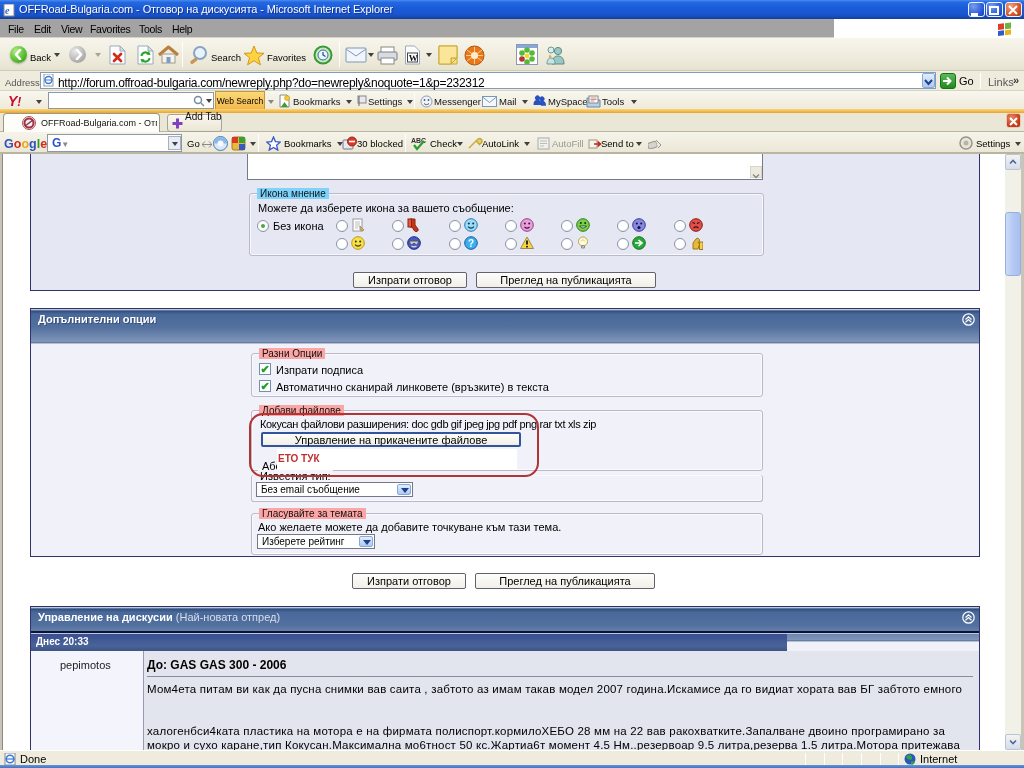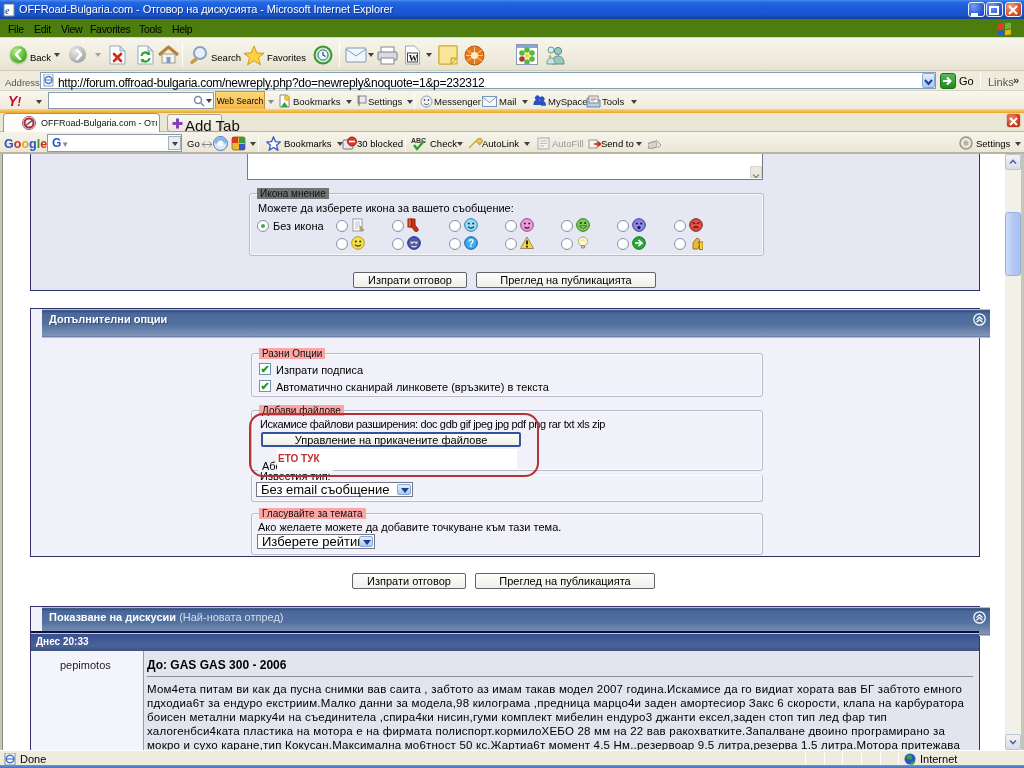--- a/index.html
+++ b/index.html
@@ -7,48 +7,48 @@
 .ab{position:absolute}
 .tx{position:absolute;white-space:nowrap}
 
 #title{left:0;top:0;width:1024px;height:19px;background:linear-gradient(180deg,#4a8af0 0%,#2368e0 12%,#1a5ad8 45%,#1a55cf 75%,#1544a5 96%,#12389a 100%)}
 #title .cap{left:19px;top:3px;color:#fff;font-size:11px;letter-spacing:-0.1px;font-weight:normal;text-shadow:1px 1px 1px #10308a}
 .wbtn{position:absolute;top:2px;width:17px;height:15px;border:1px solid #eef4ff;border-radius:3px;color:#fff;text-align:center}
 .wmin{left:968px;background:radial-gradient(circle at 30% 25%,#7a9cf2,#2e5fd8 60%,#1c3fae)}
 .wmax{left:986px;background:radial-gradient(circle at 30% 25%,#7a9cf2,#2e5fd8 60%,#1c3fae)}
 .wcls{left:1005px;background:radial-gradient(circle at 30% 25%,#f0a080,#d4562a 60%,#a83818)}
 
-#menu{left:0;top:19px;width:1024px;height:19px;background:#4d7c0f;border-bottom:1px solid #d8d4c4}
+#menu{left:0;top:19px;width:834px;height:19px;background:#a3a3a3;border-bottom:1px solid #d8d4c4}
 #menu span{position:absolute;top:4px;font-size:10.5px;letter-spacing:-0.3px;color:#000}
 
 #tools{left:0;top:38px;width:1024px;height:33px;background:linear-gradient(180deg,#f7f5ec,#ece8d8 80%,#e6e2d0);border-bottom:1px solid #d0ccba}
 .tsep{position:absolute;top:4px;width:1px;height:25px;background:#d4d0be;border-right:1px solid #fff}
 .tlabel{position:absolute;top:14px;font-size:9.5px;color:#000}
 .caret{position:absolute;width:0;height:0;border-left:3px solid transparent;border-right:3px solid transparent;border-top:4px solid #404040}
 
 #addr{left:0;top:71px;width:1024px;height:20px;background:#f0ecdd;border-bottom:1px solid #d8d4c4}
 
 #ybar{left:0;top:91px;width:1024px;height:20px;background:linear-gradient(180deg,#f8f6ee,#eeeadb);border-bottom:1px solid #ccc8b4}
 .ylab{position:absolute;top:5px;font-size:9.5px;color:#111}
 
 #tabs{left:0;top:111px;width:1024px;height:21px;background:#ebe7d6;border-bottom:1px solid #bab6a2}
 
 #gbar{left:0;top:132px;width:1024px;height:22px;background:linear-gradient(180deg,#f6f4ea,#ebe7d7);border-bottom:2px solid #b9b5a1}
 .glab{position:absolute;top:6px;font-size:9.5px;color:#000}
 
 #view{left:0;top:154px;width:1024px;height:596px;background:#fff}
 .tbl{position:absolute;left:30px;width:950px;background:#f1f1fa;border-left:1px solid #31316e;border-right:1px solid #31316e}
-.thead{position:absolute;left:11px;width:948px;height:29px;background:linear-gradient(180deg,#e8f2fa 0%,#2f4e7c 6%,#49689a 15%,#53719f 55%,#8095b8 96%,#5a6e94 100%);border-bottom:1px solid #b4c0d8}
+.thead{position:absolute;left:0;width:948px;height:35px;background:linear-gradient(180deg,#e8f2fa 0%,#2f4e7c 6%,#49689a 15%,#53719f 55%,#8095b8 96%,#5a6e94 100%);border-bottom:1px solid #b4c0d8}
 .fs{position:absolute;border:1px solid #b9b9c9;border-radius:3px;box-shadow:inset 0 0 0 1px rgba(255,255,255,.7)}
 .fs .lg{position:absolute;top:-6px;left:7px;font-size:10px;color:#111;background:#fca5a5;padding:0 3px;white-space:nowrap}
 .radio{position:absolute;width:12px;height:12px;border-radius:50%;background:radial-gradient(circle at 35% 30%,#fff 55%,#dfe4ea);border:1px solid #8a95a5}
 .rsel:after{content:"";position:absolute;left:3px;top:3px;width:4px;height:4px;border-radius:50%;background:#49a83e}
 .cb{position:absolute;width:12px;height:12px;border:1px solid #7490ad;background:#fff;color:#1ea026;font-size:11px;font-weight:bold;line-height:11px;text-align:center}
 .btn{position:absolute;height:16px;background:linear-gradient(180deg,#fdfdfb,#f1efe8);border:1px solid #62626a;border-radius:2px;font-size:11px;color:#000;text-align:center;line-height:14px}
-.sel{position:absolute;height:15px;background:#fff;border:1px solid #767688;font-size:13px;color:#000;line-height:13px;padding-left:4px}
+.sel{position:absolute;height:15px;background:#fff;border:1px solid #767688;font-size:10px;color:#000;line-height:13px;padding-left:4px}
 .sarrow{position:absolute;right:1px;top:1px;width:14px;height:11px;background:linear-gradient(180deg,#e4eefc,#aec8f0);border:1px solid #86a8dc;border-radius:2px}
 .sarrow:after{content:"";position:absolute;left:3px;top:3px;width:0;height:0;border-left:4px solid transparent;border-right:4px solid transparent;border-top:5px solid #1c3e8c}
 
 #status{left:0;top:750px;width:1024px;height:15px;background:#f0ecdd;border-top:1px solid #fff}
 #bluestrip{left:0;top:765px;width:1024px;height:3px;background:linear-gradient(180deg,#6a94d4,#3e74c8)}
 .ssep{position:absolute;top:2px;width:1px;height:12px;background:#cfcbb9;border-right:1px solid #fff}
 </style></head>
 <body>
 
 <div class="ab" id="title">
@@ -272,21 +272,21 @@
   <svg class="ab" style="left:22px;top:5px" width="14" height="14">
       <circle cx="7" cy="7" r="6.5" fill="#f4f0ec" stroke="#b05050"></circle>
       <circle cx="7" cy="7" r="4.5" fill="none" stroke="#a03048" stroke-width="2"></circle>
       <path d="M3 10 L11 4" stroke="#903048" stroke-width="1.5"></path>
     </svg>
   <div class="tx" style="left:41px;top:7px;font-size:9px;width:116px;overflow:hidden;color:#111">OFFRoad-Bulgaria.com - Отгов...</div>
   <div class="ab" style="left:167px;top:3px;width:55px;height:18px;background:linear-gradient(180deg,#faf8f0,#eae6d6);border:1px solid #a8a494;border-radius:3px"></div>
   <svg class="ab" style="left:172px;top:7px" width="11" height="11">
       <path d="M5.5 0.5 v10 M0.5 5.5 h10" stroke="#8040c0" stroke-width="3"></path>
     </svg>
-  <div class="tx" style="left:185px;top:6px;font-size:15px;color:#111">Add Tab</div>
+  <div class="tx" style="left:185px;top:0;font-size:10px;color:#111">Add Tab</div>
   <div class="ab" style="left:1006px;top:2px;width:15px;height:15px;border-radius:3px;background:radial-gradient(circle at 35% 30%,#e88868,#c03818 70%);border:1px solid #e8c8b8"><svg width="13" height="13">
         <path d="M3 3 L10 10 M10 3 L3 10" stroke="#fff" stroke-width="2"></path>
       </svg></div>
 </div>
 
 <div class="ab" id="gbar">
   <div class="tx" style="left:4px;top:5px;font-size:12.5px;font-weight:bold"><span style="color:#2a52c8">G</span><span style="color:#d42a1c">o</span><span style="color:#e8a818">o</span><span style="color:#2a52c8">g</span><span style="color:#28a028">l</span><span style="color:#d42a1c">e</span></div>
   <div class="ab" style="left:47px;top:2px;width:135px;height:18px;background:#fff;border:1px solid #8a98a8"></div>
   <div class="tx" style="left:52px;top:4px;font-size:12px;font-weight:bold;color:#2a52c8">G<span style="font-size:8px;color:#888">▼</span></div>
   <div class="ab" style="left:168px;top:4px;width:13px;height:14px;background:#e8ecf4;border:1px solid #a8b0c0">
@@ -363,21 +363,21 @@
   <div class="ab" style="left:1021px;top:0;width:3px;height:596px;background:#c8c4b8"></div>
 
   <div class="tbl" style="top:0;height:137px;border-bottom:1px solid #31316e;background:#e5e7f2">
 
     <div class="ab" style="left:216px;top:0;width:516px;height:26px;background:#fff;border:1px solid #737b8c;border-top:none"></div>
     <div class="ab" style="left:719px;top:12px;width:12px;height:12px;background:#eceadf;border:1px solid #d8d5c8"><svg width="10" height="10">
           <path d="M2 3.5 L5 6.5 L8 3.5" stroke="#8a8a7a" stroke-width="1.4" fill="none"></path>
         </svg></div>
 
     <div class="fs" style="left:218px;top:39px;width:515px;height:63px">
-      <span class="lg" style="background:#737373">Икона мнение</span>
+      <span class="lg" style="background:#7dd3fc">Икона мнение</span>
       <div class="tx" style="left:8px;top:8px;font-size:11px">Можете да изберете икона за вашето съобщение:</div>
       <div class="radio rsel" style="left:7px;top:26px"></div>
       <div class="tx" style="left:23px;top:26px;font-size:11px">Без икона</div>
       <div class="radio" style="left:86px;top:26px"></div>
         <div class="radio" style="left:142px;top:26px"></div>
         <div class="radio" style="left:199px;top:26px"></div>
         <div class="radio" style="left:255px;top:26px"></div>
         <div class="radio" style="left:311px;top:26px"></div>
         <div class="radio" style="left:367px;top:26px"></div>
         <div class="radio" style="left:424px;top:26px"></div>
@@ -479,21 +479,21 @@
     <div class="fs" style="left:220px;top:44px;width:512px;height:44px">
       <span class="lg" style="font-size:10px">Разни Опции</span>
       <div class="cb" style="left:7px;top:9px">✔</div>
         <div class="tx" style="left:24px;top:10px;font-size:11px">Изпрати подписа</div>
       <div class="cb" style="left:7px;top:26px">✔</div>
         <div class="tx" style="left:24px;top:27px;font-size:11px">Автоматично сканирай линковете (връзките) в текста</div>
     </div>
 
     <div class="fs" style="left:220px;top:101px;width:512px;height:61px">
       <span class="lg">Добави файлове</span>
-      <div class="tx" style="left:8px;top:7px;font-size:11px;letter-spacing:-0.35px">Искамисе файлови разширения: doc gdb gif jpeg jpg pdf png rar txt xls zip</div>
+      <div class="tx" style="left:8px;top:7px;font-size:11px;letter-spacing:-0.35px">Кокусан файлови разширения: doc gdb gif jpeg jpg pdf png rar txt xls zip</div>
       <div class="ab" style="left:9px;top:21px;width:260px;height:15px;background:linear-gradient(180deg,#fdfdfb,#f0eee6);border:2px solid #33549c;border-radius:2px;font-size:11px;text-align:center;line-height:12px">Управление на прикачените файлове</div>
       <div class="tx" style="left:10px;top:49px;font-size:11px">Абс</div>
       <div class="ab" style="left:25px;top:38px;width:240px;height:21px;background:#fff"></div>
       <div class="tx" style="left:26px;top:42px;font-size:10px;font-weight:bold;color:#c03030">ЕТО ТУК</div>
     </div>
 
     <div class="fs" style="left:220px;top:166px;width:512px;height:27px;border-top:none">
       <div class="tx" style="left:6px;top:-5px;font-size:11px;background:#f3f3fa;padding:0 2px">Известия тип:</div>
       <div class="sel" style="left:4px;top:7px;width:157px">Без email съобщение<span class="sarrow"></span></div>
     </div>
@@ -505,41 +505,41 @@
       <div class="tx" style="left:6px;top:7px;font-size:11px">Ако желаете можете да добавите точкуване към тази тема.</div>
       <div class="sel" style="left:5px;top:20px;width:118px">Изберете рейтинг<span class="sarrow"></span></div>
     </div>
   </div>
 
   <div class="btn" style="left:352px;top:419px;width:114px">Изпрати отговор</div>
   <div class="btn" style="left:475px;top:419px;width:180px">Преглед на публикацията</div>
 
   <div class="tbl" style="top:452px;height:144px;border-top:1px solid #31316e">
     <div class="thead" style="top:0">
-        <div class="tx" style="left:7px;top:4px;font-size:11px;color:#fff"><b>Показване на дискусии</b> <span style="color:#d8deea">(Най-новата отпред)</span></div>
+        <div class="tx" style="left:7px;top:4px;font-size:11px;color:#fff"><b>Управление на дискусии</b> <span style="color:#d8deea">(Най-новата отпред)</span></div>
       <svg class="ab" style="left:931px;top:4px" width="13" height="13">
           <circle cx="6.5" cy="6.5" r="5.7" fill="none" stroke="#fff" stroke-width="1.2"></circle>
           <path d="M3.5 6.5 L6.5 3.8 L9.5 6.5 M3.5 9.3 L6.5 6.6 L9.5 9.3" stroke="#fff" stroke-width="1.2" fill="none"></path>
         </svg>
     </div>
     <div class="ab" style="left:0;top:24px;width:948px;height:2px;background:#0c1232"></div>
       <div class="ab" style="left:0;top:26px;width:948px;height:1px;background:#b8c8e8"></div>
-      <div class="ab" style="left:0;top:27px;width:948px;height:17px;background:linear-gradient(180deg,#3a4f90,#49639a 70%,#3e5480)">
+      <div class="ab" style="left:0;top:27px;width:756px;height:17px;background:linear-gradient(180deg,#3a4f90,#49639a 70%,#3e5480)">
         <div class="tx" style="left:5px;top:2px;font-size:10px;font-weight:bold;color:#fff">Днес 20:33</div>
       </div>
 
     <div class="ab" style="left:0;top:44px;width:948px;height:100px;background:#e2e4ee"></div>
       <div class="ab" style="left:0;top:44px;width:113px;height:100px;background:#f4f4fc;border-right:1px solid #9a9aac"></div>
     <div class="tx" style="left:29px;top:52px;font-size:11px;color:#222">pepimotos</div>
     <div class="tx" style="left:116px;top:51px;font-size:12px;font-weight:bold;color:#000">До: GAS GAS 300 - 2006</div>
     <div class="ab" style="left:116px;top:69px;width:826px;height:1px;background:#8c8ca0"></div>
     <div class="ab" style="left:116px;top:75px;width:824px;font-size:11.5px;line-height:14px;color:#000;letter-spacing:0.2px">
       <nobr>Мом4ета питам ви как да пусна снимки вав саита , забтото аз имам такав модел 2007 година.Искамисе да го видиат хората вав БГ забтото емного</nobr><br>
-      <nobr>пдходиа6т за ендуро екстриим.Малко данни за модела,98 килограма ,предница марцо4и заден амортесиор Закс 6 скорости, клапа на карбуратора</nobr><br>
-      <nobr>боисен метални марку4и на съединитела ,спира4ки нисин,гуми комплект мибелин ендуро3 джанти ексел,заден стоп тип лед фар тип</nobr><br>
+      <br>
+      <br>
       <nobr>халогенбси4ката пластика на мотора е на фирмата полиспорт.кормилоХЕБО 28 мм на 22 вав ракохватките.Запалване двоино програмирано за</nobr><br>
       <nobr>мокро и сухо каране,тип Кокусан.Максимална мо6тност 50 кс.Жартиа6т момент 4.5 Нм..резервоар 9.5 литра,резерва 1.5 литра.Мотора притежава</nobr>
     </div>
   </div>
 
   <div class="ab" style="left:1005px;top:0;width:16px;height:596px;background:#f2f1e8"></div>
   <div class="ab" style="left:1005px;top:0;width:16px;height:16px;background:linear-gradient(180deg,#f4f3ee,#d8dcE8);border:1px solid #b8c4d8;border-radius:2px"><svg width="14" height="14">
         <path d="M4 8.5 L7 5.5 L10 8.5" stroke="#4868a8" stroke-width="1.6" fill="none"></path>
       </svg></div>
   <div class="ab" style="left:1005px;top:580px;width:16px;height:16px;background:linear-gradient(180deg,#f4f3ee,#d8dce8);border:1px solid #b8c4d8;border-radius:2px"><svg width="14" height="14">

